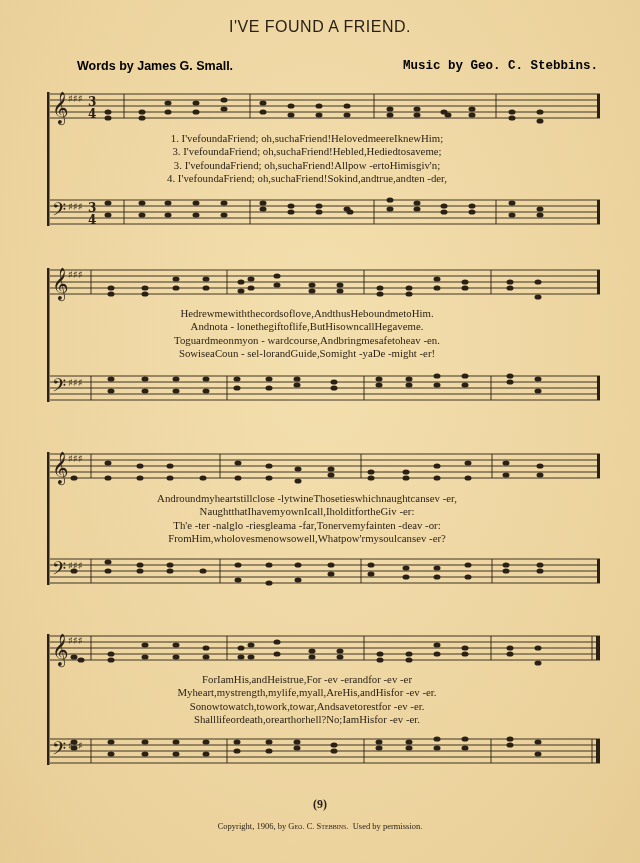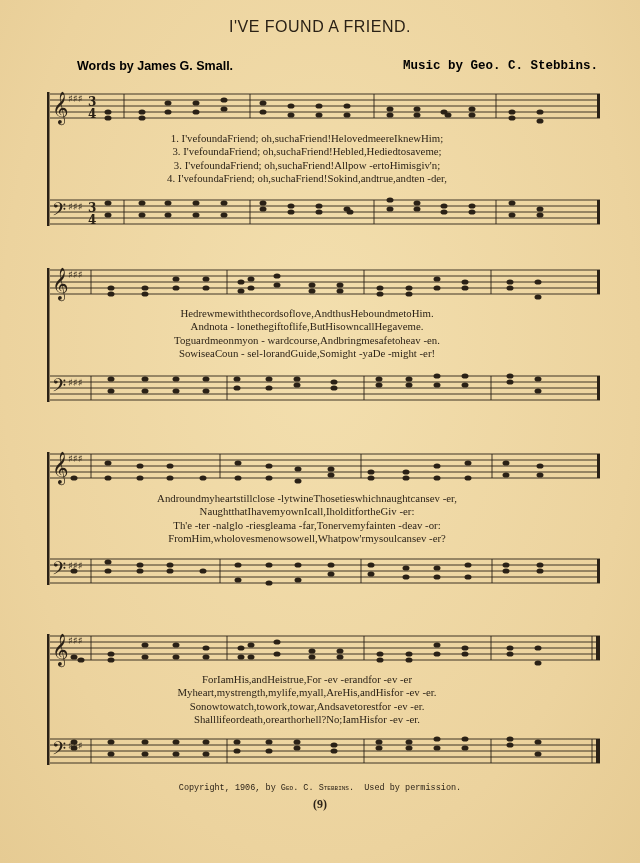--- a/index.html
+++ b/index.html
@@ -25,21 +25,21 @@
     .lyrics {
       position:absolute; left:52px; width:510px;
       font-family:"Liberation Serif", serif; font-size:10.8px; line-height:13.3px; color:#2c2318;
     }
     .lyric-line { display:flex; justify-content:center; white-space:pre; }
     .lyric-line span { display:inline-block; }
     .footer {
       position:absolute; left:0; width:640px; text-align:center;
       font-family:"Liberation Serif", serif; color:#2c2318;
     }
-    .copyright { top:783px; font-size:8.5px;font-family:Liberation Mono, monospace; }
+    .copyright { top:821px; font-size:8.5px; }
     .copyright .sc { font-variant:small-caps; }
     .pagenum { top:797px; font-size:12px; font-weight:bold; }
   </style>
 </head>
 <body>
 
 <div class="title">I'VE FOUND A FRIEND.</div>
 <div class="credit words">Words by James G. Small.</div>
 <div class="credit music">Music by Geo. C. Stebbins.</div>
 

